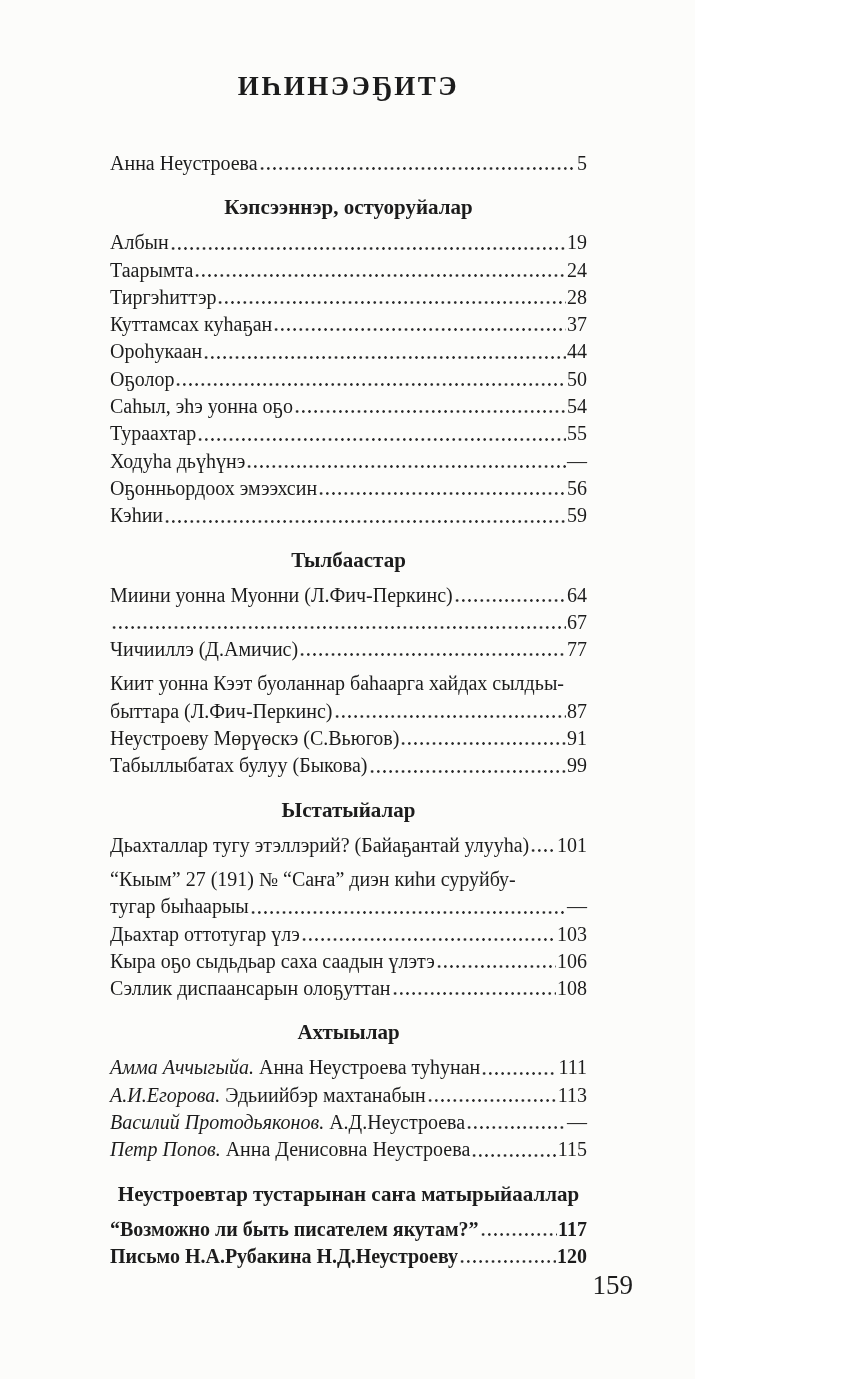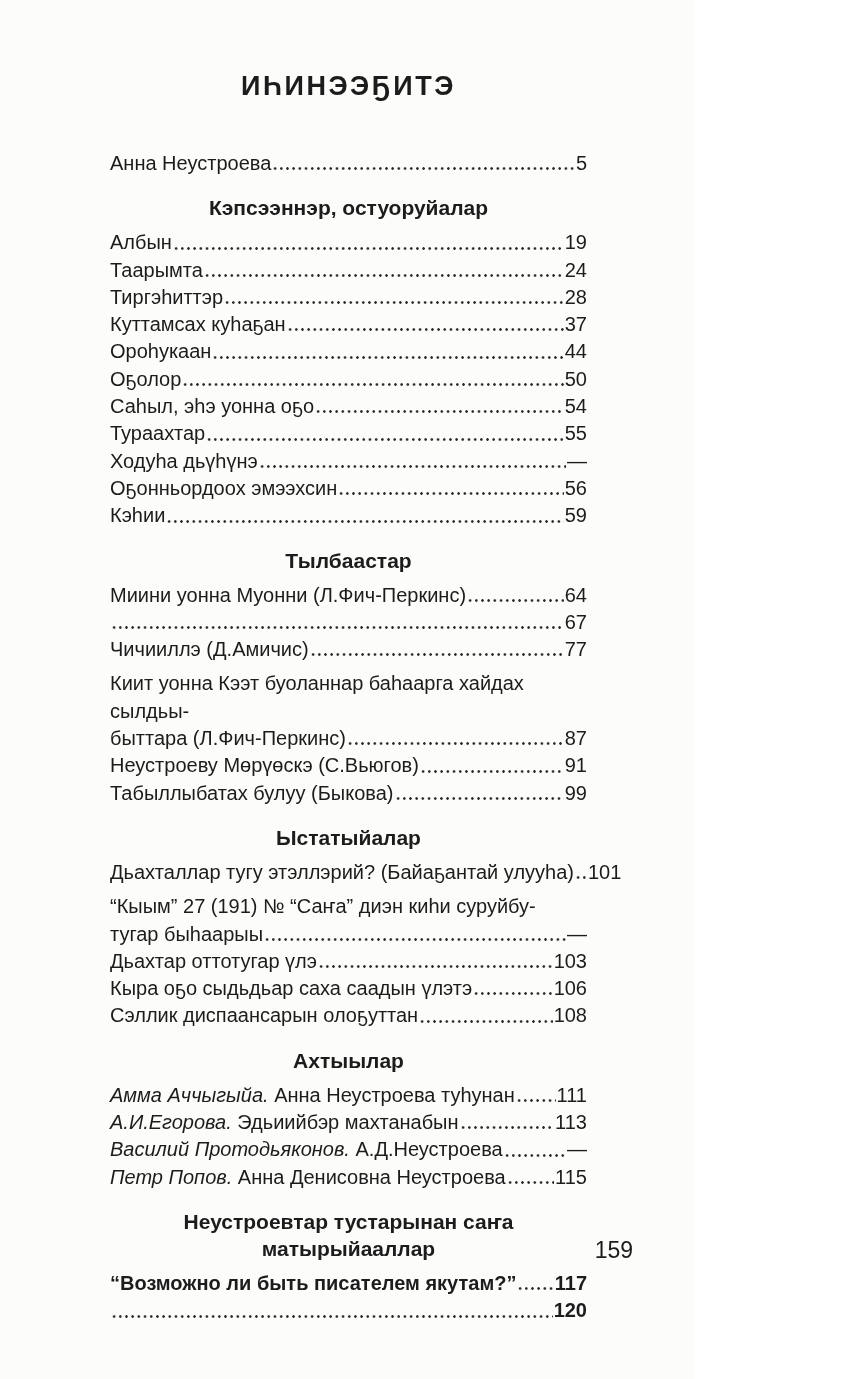--- a/index.html
+++ b/index.html
@@ -5,21 +5,21 @@
   html, body {
     margin: 0;
     padding: 0;
     background: #ffffff;
   }
   .page {
     position: relative;
     width: 695px;
     height: 1379px;
     background: #fcfcfa;
-    font-family: Liberation Sans, sans-serif;
+    font-family: Liberation Serif, serif;
     color: #1c1c1c;
     overflow: hidden;
     box-sizing: border-box;
   }
   .content {
     padding: 70px 108px 0 110px;
   }
   .book-title {
     text-align: center;
     font-weight: bold;
@@ -68,23 +68,23 @@
   .author {
     font-style: italic;
     text-align: right;
   }
   .bold-row .t,
   .bold-row .pg {
     font-weight: bold;
   }
   .folio {
     position: absolute;
-    top: 1237px;
+    top: 1272px;
     right: 62px;
-    font-size: 23px;
+    font-size: 27px;
     line-height: 27px;
   }
 </style>
 </head>
 <body>
 
 <div class="page">
   <div class="content">
 
     <div class="book-title">ИҺИНЭЭҔИТЭ</div>
@@ -243,20 +243,21 @@
     </div>
 
     <div class="heading">Неустроевтар тустарынан саҥа матырыйааллар</div>
 
     <div class="row bold-row">
       <span class="t">“Возможно ли быть писателем якутам?”</span>
       <span class="dots"></span>
       <span class="pg">117</span>
     </div>
     <div class="row bold-row">
+      <span class="t">Письмо Н.А.Рубакина Н.Д.Неустроеву</span>
       <span class="dots"></span>
       <span class="pg">120</span>
     </div>
 
   </div>
 
   <div class="folio">159</div>
 </div>
 
 </body></html>

